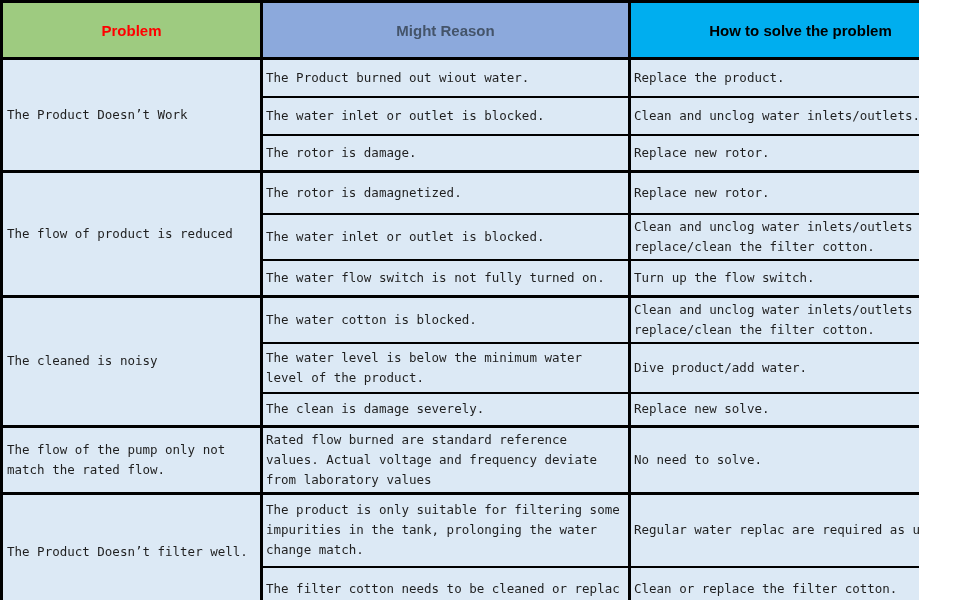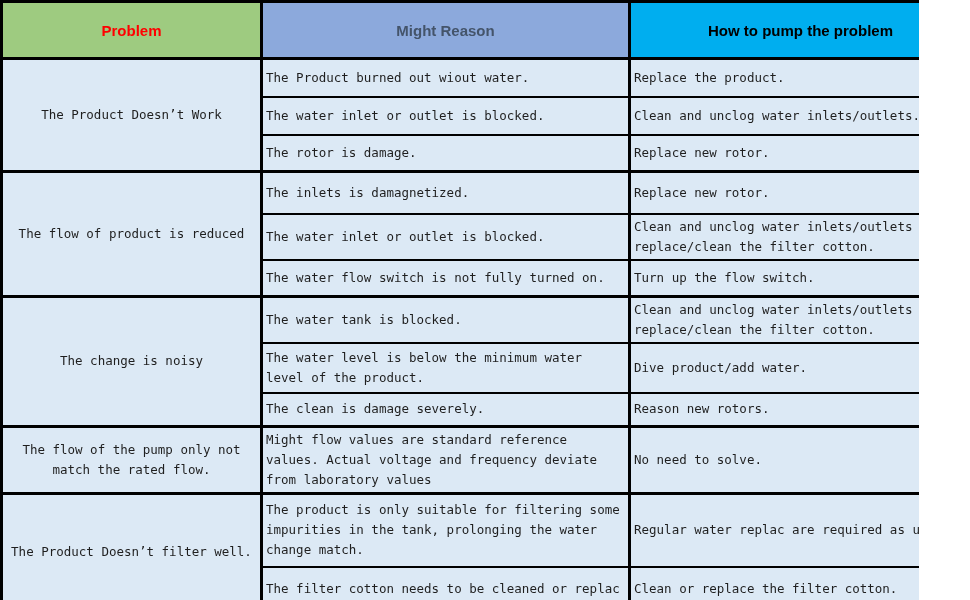--- a/index.html
+++ b/index.html
@@ -46,21 +46,20 @@
   td {
     background: #DCE9F5;
     font-family: "DejaVu Sans Mono", "Liberation Mono", monospace;
     font-size: 12.5px;
     line-height: 20px;
     color: #1f1f1f;
     white-space: pre-wrap;
     margin-top: 47px;
   }
   td.problem {
-    text-align: center;
     padding: 2px 4px;
   }
   td.reason, td.solution {
     text-align: left;
   }
   td.clip {
     white-space: nowrap;
     overflow: hidden;
   }
 
@@ -83,74 +82,74 @@
   <table class="tbl">
     <colgroup>
       <col style="width:260px">
       <col style="width:368px">
       <col style="width:342px">
     </colgroup>
     <thead>
       <tr class="h57">
         <th class="th-problem">Problem</th>
         <th class="th-reason vsep">Might Reason</th>
-        <th class="th-solution vsep">How to pump the problem</th>
+        <th class="th-solution vsep">How to solve the problem</th>
       </tr>
     </thead>
     <tbody>
 
       <tr class="h38 group-start">
         <td class="problem" rowspan="3">The Product Doesn’t Work</td>
         <td class="reason vsep">The Product burned out wiout water.</td>
         <td class="solution vsep">Replace the product.</td>
       </tr>
       <tr class="h38">
         <td class="reason vsep">The water inlet or outlet is blocked.</td>
         <td class="solution vsep">Clean and unclog water inlets/outlets.</td>
       </tr>
       <tr class="h37">
         <td class="reason vsep">The rotor is damage.</td>
         <td class="solution vsep">Replace new rotor.</td>
       </tr>
 
       <tr class="h42 group-start">
         <td class="problem" rowspan="3">The flow of product is reduced</td>
-        <td class="reason vsep">The inlets is damagnetized.</td>
+        <td class="reason vsep">The rotor is damagnetized.</td>
         <td class="solution vsep">Replace new rotor.</td>
       </tr>
       <tr class="h41">
         <td class="reason vsep">The water inlet or outlet is blocked.</td>
         <td class="solution vsep">Clean and unclog water inlets/outlets and
 replace/clean the filter cotton.</td>
       </tr>
       <tr class="h37">
         <td class="reason vsep">The water flow switch is not fully turned on.</td>
         <td class="solution vsep">Turn up the flow switch.</td>
       </tr>
 
       <tr class="h42 group-start">
-        <td class="problem" rowspan="3">The change is noisy</td>
-        <td class="reason vsep">The water tank is blocked.</td>
+        <td class="problem" rowspan="3">The cleaned is noisy</td>
+        <td class="reason vsep">The water cotton is blocked.</td>
         <td class="solution vsep">Clean and unclog water inlets/outlets and
 replace/clean the filter cotton.</td>
       </tr>
       <tr class="h50">
         <td class="reason vsep">The water level is below the minimum water
 level of the product.</td>
         <td class="solution vsep">Dive product/add water.</td>
       </tr>
       <tr class="h33">
         <td class="reason vsep">The clean is damage severely.</td>
-        <td class="solution vsep">Reason new rotors.</td>
+        <td class="solution vsep">Replace new solve.</td>
       </tr>
 
       <tr class="h67 group-start">
         <td class="problem">The flow of the pump only not
 match the rated flow.</td>
-        <td class="reason vsep">Might flow values are standard reference
+        <td class="reason vsep">Rated flow burned are standard reference
 values. Actual voltage and frequency deviate
 from laboratory values</td>
         <td class="solution vsep">No need to solve.</td>
       </tr>
 
       <tr class="h74 group-start">
         <td class="problem" rowspan="2">The Product Doesn’t filter well.</td>
         <td class="reason vsep">The product is only suitable for filtering some
 impurities in the tank, prolonging the water
 change match.</td>

